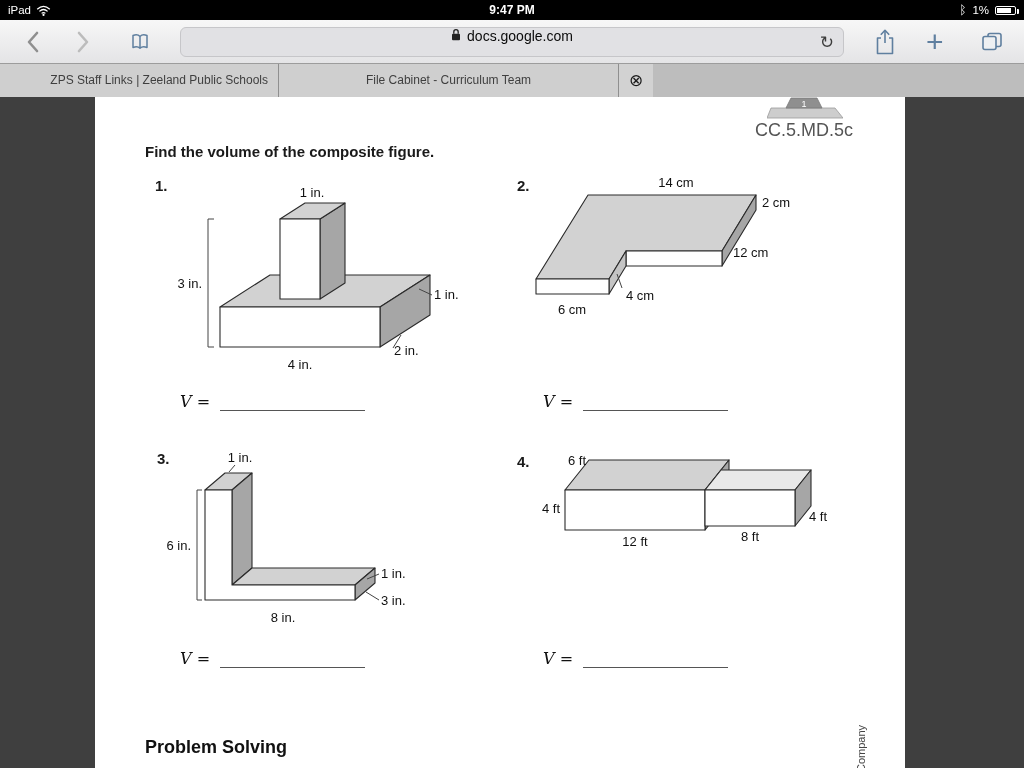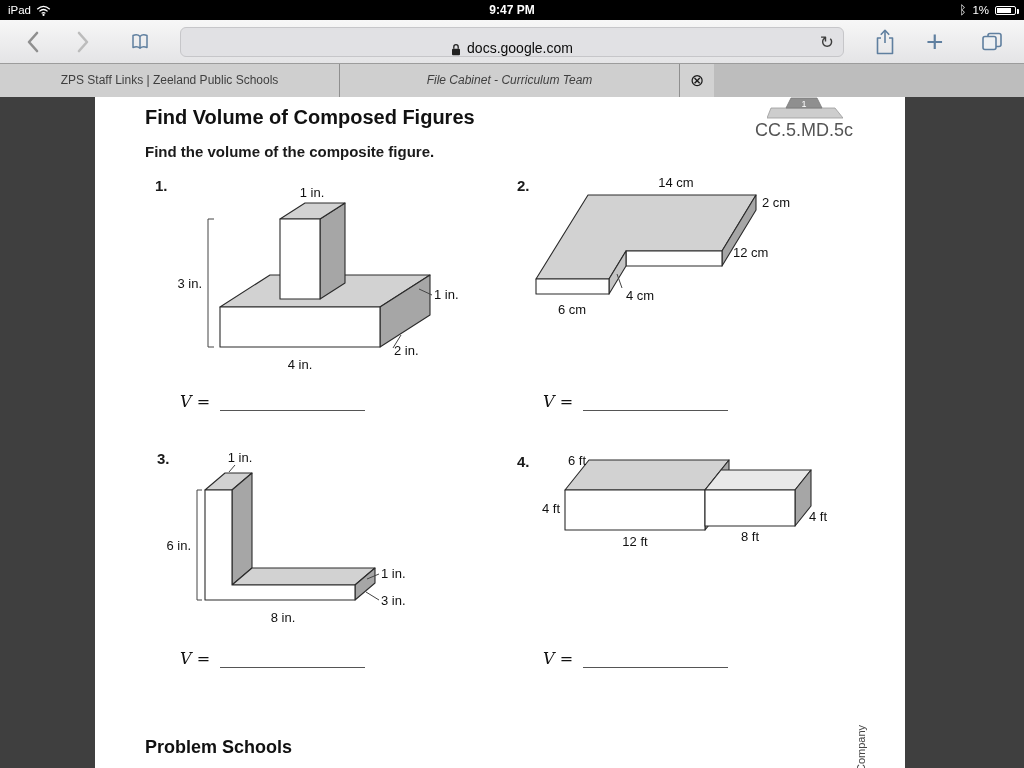--- a/index.html
+++ b/index.html
@@ -20,35 +20,35 @@
 
   
   .toolbar { position:absolute; top:20px; left:0; width:1024px; height:44px;
     background:linear-gradient(#f7f7f7,#e4e4e6); border-bottom:1px solid #9c9c9c; }
   .toolbar button { position:absolute; background:none; border:none; padding:0; cursor:default; }
   .btn-back { left:26px; top:10px; }
   .btn-fwd { left:76px; top:10px; }
   .btn-book { left:128px; top:12px; }
   .url-field { position:absolute; left:180px; top:7px; width:664px; height:30px;
     background:#e1e1e4; border:1px solid #c6c6c9; border-radius:6px;
-    display:flex; align-items:flex-end; justify-content:center; gap:6px; }
+    display:flex; align-items:flex-start; justify-content:center; gap:6px; }
   .url-text { font-size:14px; color:#0a0a0a; }
   .btn-reload { right:9px; top:4px; left:auto; font-size:17px; color:#3c3c3c; line-height:22px; }
   .url-field .btn-reload { position:absolute; }
   .btn-share { left:874px; top:8px; }
   .btn-plus { left:926px; top:4px; font-size:30px; font-weight:300; color:#5f7f9f; line-height:36px; }
   .btn-tabs { left:980px; top:10px; }
 
   
   .tab-bar { position:absolute; top:64px; left:0; width:1024px; height:33px; display:flex; background:#bdbdbd; }
   .tab { height:33px; line-height:33px; text-align:center; font-size:12px; color:#3f3f3f;
     background:#cfcfcf; border-right:1px solid #8f8f8f; overflow:hidden; white-space:nowrap;
     text-overflow:ellipsis; padding:0 10px; }
-  .tab.t1 { width:340px; }
-  .tab.t2 { width:340px;font-style:italic; }
+  .tab.t1 { width:279px;text-align:right; }
+  .tab.t2 { width:340px; }
   .tab-close-seg { width:34px; background:#d2d2d2; text-align:center; line-height:33px;
     font-size:17px; color:#1a1a1a; border:none; cursor:default; }
   .tab.active { flex:1; background:#0a0a0a; color:#fff; border-right:none; }
 
   
   .content { position:absolute; top:97px; left:0; width:1024px; height:671px; background:#3f3f3f; }
   .page { position:absolute; left:95px; top:0; width:810px; height:671px; background:#fff; color:#1a1a1a; }
   .page * { position:absolute; }
   .ws-title { left:50px; top:9px; font-size:20px; font-weight:bold; color:#111; }
   .badge { left:672px; top:0; }
@@ -149,21 +149,20 @@
     </div>
     <div class="tab t2">
       <span>File Cabinet - Curriculum Team</span>
     </div>
     <button class="tab-close-seg">⊗</button>
   </div>
 
   <div class="content">
     <div class="page">
 
-      <div class="ws-title">Find Volume of Composed Figures</div>
 
       <svg class="badge" width="76" height="22" viewBox="0 0 76 22">
         <polygon points="4,11 68,11 76,21 0,21" fill="#cdcdcd" stroke="#9a9a9a" stroke-width="0.8"></polygon>
         <polygon points="24,1 50,1 55,11 19,11" fill="#8f8f8f" stroke="#787878" stroke-width="0.8"></polygon>
         <text x="37" y="9.5" text-anchor="middle" font-size="9" fill="#fff">1</text>
       </svg>
       <div class="standard">CC.5.MD.5c</div>
 
       <div class="instruction">Find the volume of the composite figure.</div>
 
@@ -244,18 +243,18 @@
       </div>
       <div class="answer a3">
         <span class="v">V =</span>
           <span class="blank"></span>
       </div>
       <div class="answer a4">
         <span class="v">V =</span>
           <span class="blank"></span>
       </div>
 
-      <div class="next-section">Problem Schools</div>
+      <div class="next-section">Problem Solving</div>
       <div class="edge-text">Company</div>
 
     </div>
   </div>
 </div>
 
 </body></html>

